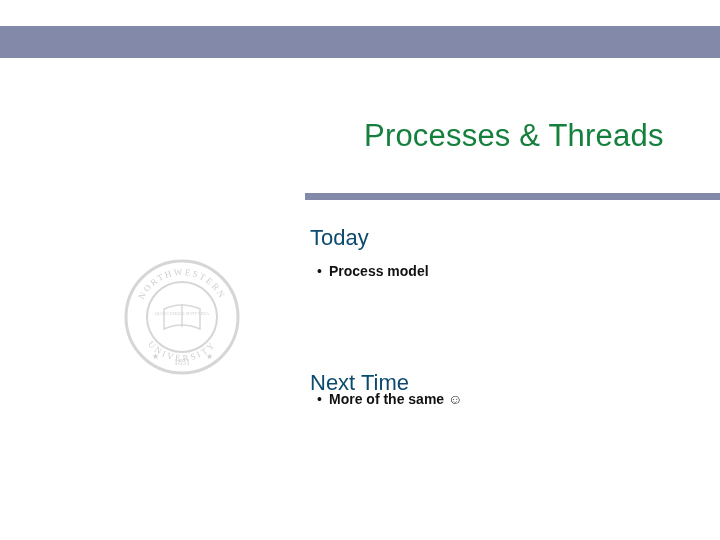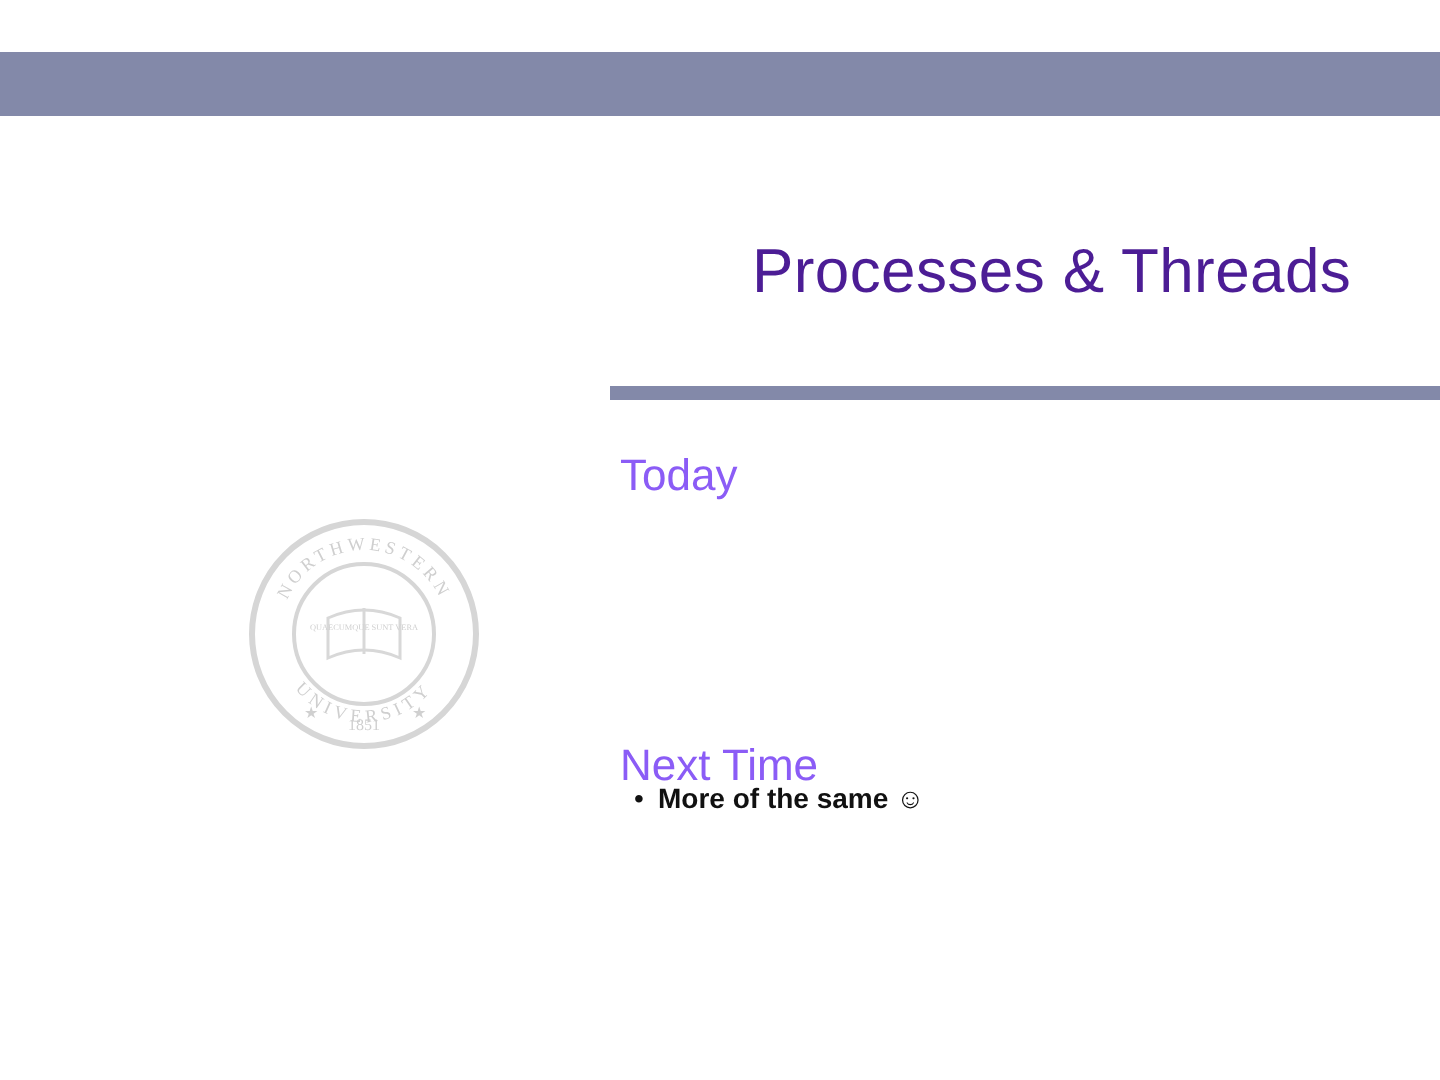--- a/index.html
+++ b/index.html
@@ -14,41 +14,41 @@
   .top-band {
     position: absolute;
     left: 0;
     top: 26px;
     width: 720px;
     height: 32px;
     background: #8389a9;
   }
   .title {
     position: absolute;
-    left: 376px;
+    left: 364px;
     top: 118px;
     width: 340px;
     font-family: "Trebuchet MS", Verdana, sans-serif;
     font-size: 31px;
     font-weight: 400;
-    color: #4c1d95;
+    color: #15803d;
     letter-spacing: 0.2px;
   }
   .underline {
     position: absolute;
     left: 305px;
     top: 193px;
     width: 415px;
     height: 7px;
     background: #8389a9;
   }
   .section {
     position: absolute;
     font-family: Arial, sans-serif;
-    color: #8b5cf6;
+    color: #0c4a6e;
   }
   .section.today {
     left: 310px;
     top: 225px;
     font-size: 22px;
   }
   .section.next {
     left: 310px;
     top: 370px;
     font-size: 22px;
@@ -88,20 +88,21 @@
 
 <div class="top-band"></div>
 
 <div class="title">Processes &amp; Threads</div>
 
 <div class="underline"></div>
 
 <div class="section today">Today</div>
 
 <div class="bullets today-bullets">
+  <div class="row"><span class="dot">•</span><span>Process model</span></div>
 </div>
 
 <div class="section next">Next Time</div>
 
 <div class="bullets next-bullets">
   <div class="row"><span class="dot">•</span><span>More of the same ☺</span></div>
 </div>
 
 <div class="seal">
   <svg viewBox="0 0 120 120">

